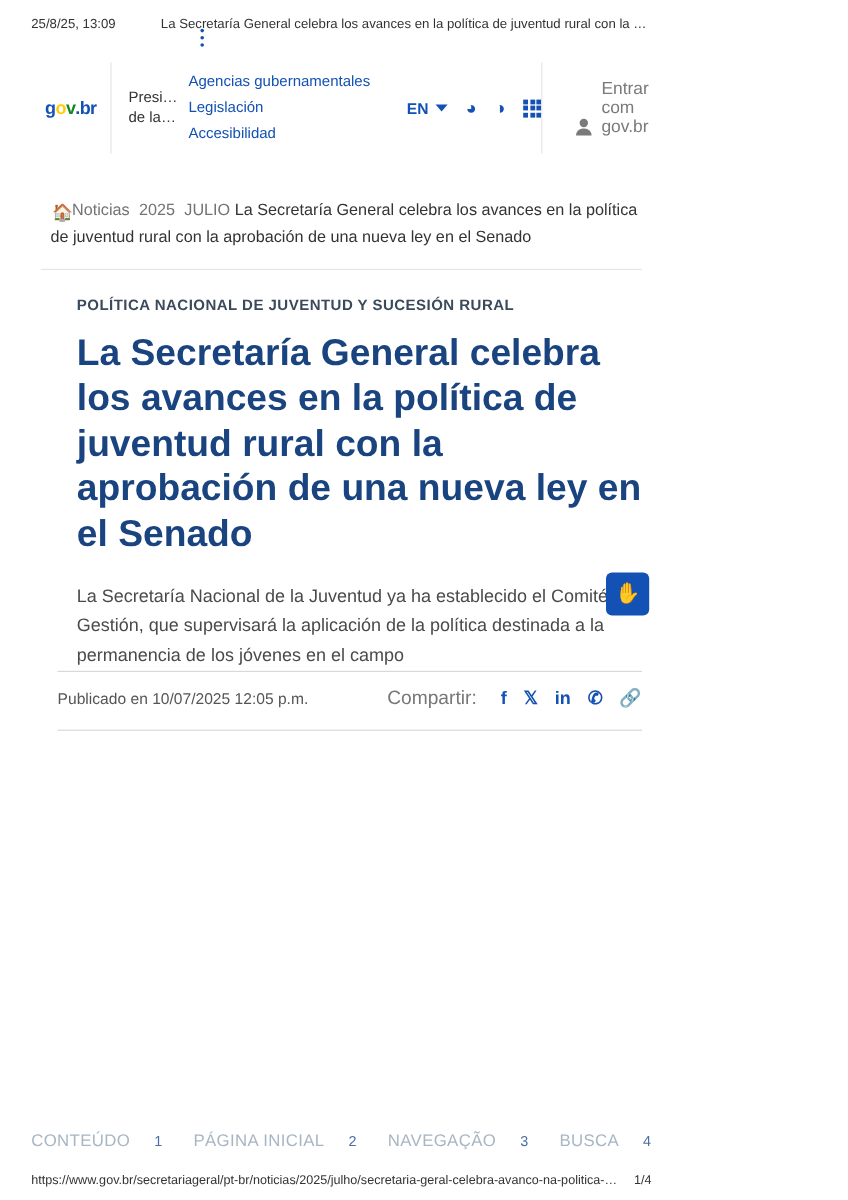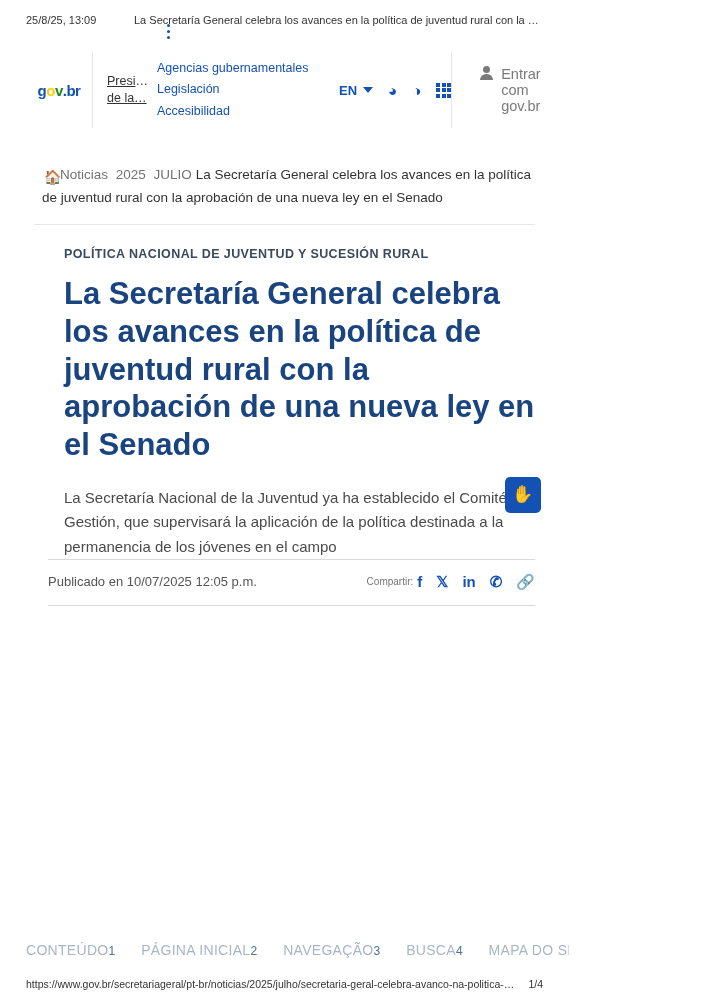--- a/index.html
+++ b/index.html
@@ -66,21 +66,21 @@
 
   .gov-presid {
     width: 58px;
     flex: none;
     padding-left: 14px;
     font-size: 12.5px;
     line-height: 1.35;
     color: #333;
     overflow: hidden;
   }
-  .gov-presid span { display: block; white-space: nowrap; overflow: hidden; text-overflow: ellipsis; text-decoration: underline; }
+  .gov-presid span { display: block; white-space: nowrap; overflow: hidden; text-overflow: ellipsis; }
 
   .gov-links {
     flex: none;
     width: 170px;
     padding-left: 6px;
     position: relative;
   }
   .kebab {
     position: absolute;
     top: -34px;
@@ -133,21 +133,21 @@
     display: grid;
     grid-template-columns: repeat(3, 4px);
     grid-template-rows: repeat(3, 4px);
     gap: 1.5px;
   }
   .grid-ico i { display: block; width: 4px; height: 4px; background: #1351b4; }
 
   .gov-login {
     flex: 1;
     display: flex;
-    align-items: flex-start;
+    align-items: flex-end;
     justify-content: flex-start;
     padding-left: 28px;
     color: #7a7a7a;
     font-size: 14.5px;
     gap: 8px;
   }
   .user-ico {
     width: 13px; height: 15px;
     position: relative;
     flex: none;
@@ -287,23 +287,23 @@
     display: flex;
     align-items: center;
     padding: 14px 34px 16px 48px;
   }
   .published {
     flex: 1;
     font-size: 13px;
     color: #555;
   }
   .share-label {
-    font-size: 10px;
+    font-size: 16px;
     color: #777;
-    margin-right: 4px;
+    margin-right: 20px;
     text-align: right;
   }
   .share-icons {
     display: flex;
     align-items: center;
     gap: 14px;
     color: #1351b4;
     font-size: 15px;
   }
   .share-icons span { line-height: 1; font-weight: bold; }
@@ -319,21 +319,21 @@
     padding: 0 26px;
     gap: 26px;
     color: #a8b6c4;
     font-size: 14px;
     overflow: hidden;
     white-space: nowrap;
   }
   .footer-nav .fn {
     display: flex;
     align-items: baseline;
-    gap: 0;
+    gap: 20px;
   }
   .footer-nav .fn-num { color: #4a6fa5; font-size: 12px; }
   .footer-nav .fn-label { letter-spacing: 0.3px; }
 
   
   .print-footer {
     position: absolute;
     left: 0; right: 0;
     bottom: 10px;
     display: flex;

